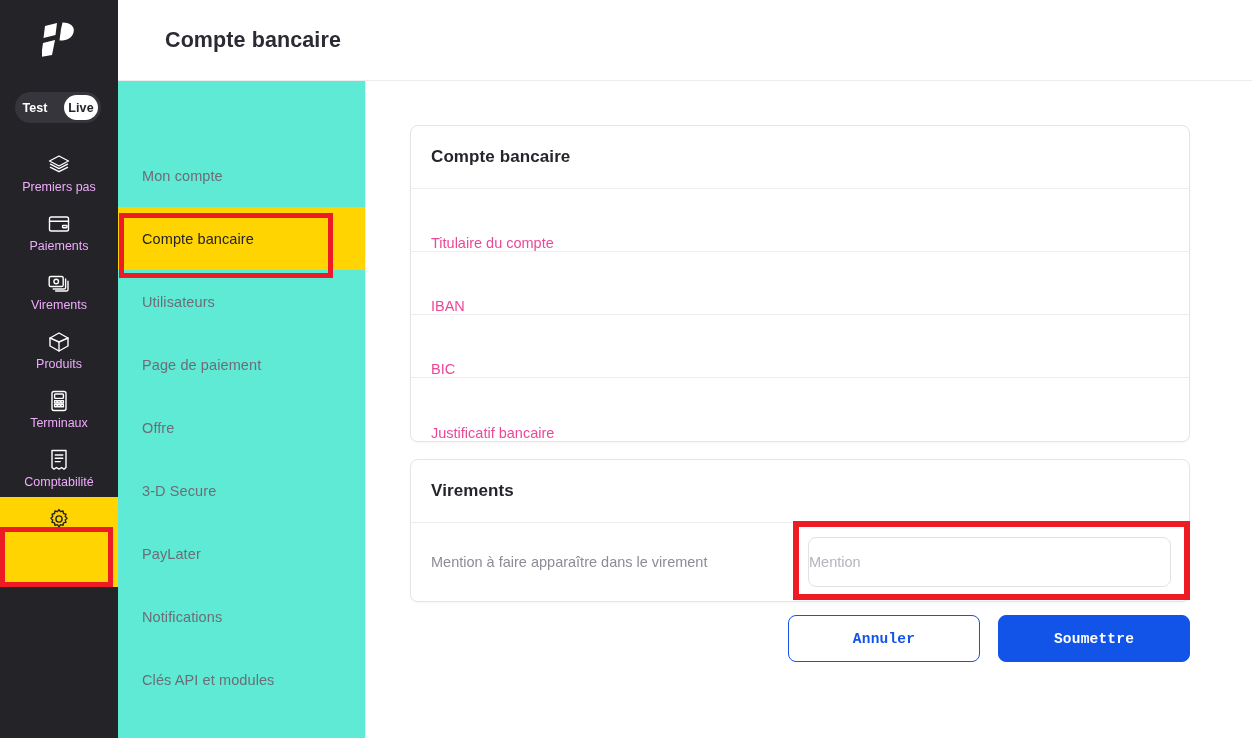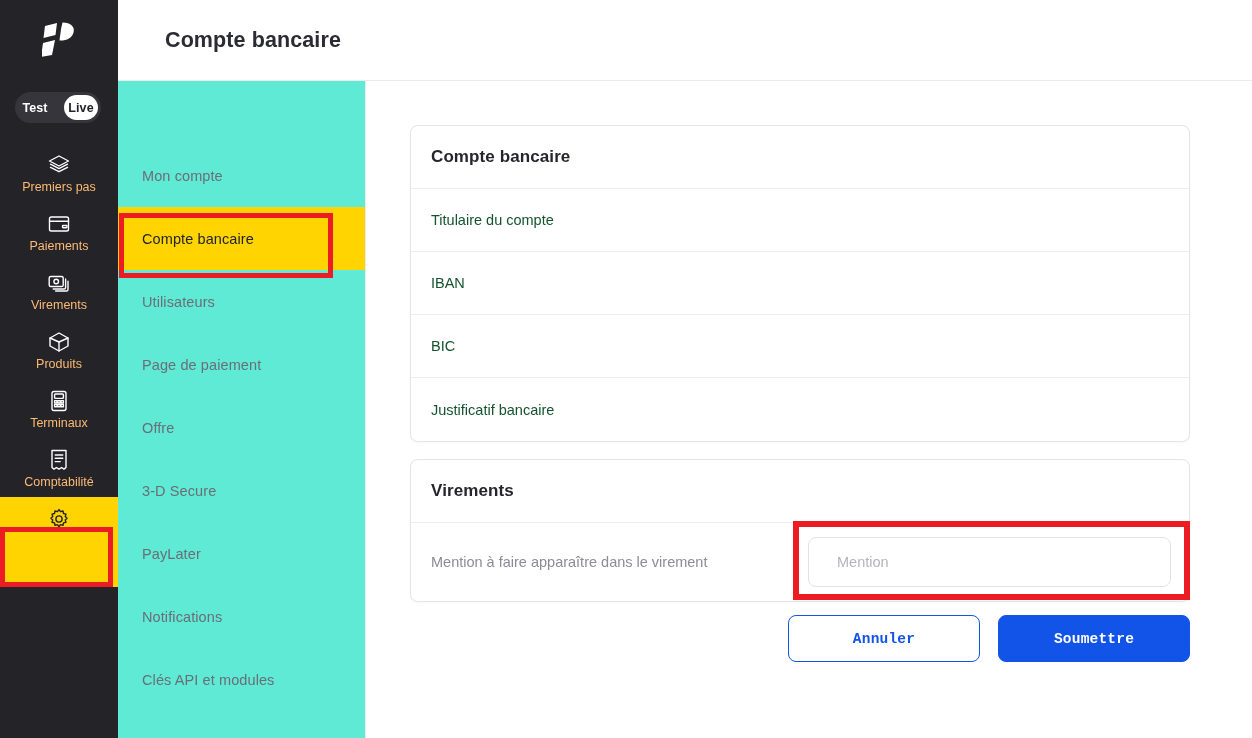--- a/index.html
+++ b/index.html
@@ -79,21 +79,21 @@
     gap: 3px;
     cursor: pointer;
   }
   .rail-item .ricon {
     width: 26px; height: 26px;
     display: flex; align-items: center; justify-content: center;
   }
   .rail-item .ricon svg { display: block; }
   .rail-item .rlabel {
     font-size: 12.5px;
-    color: #fdba74;
+    color: #f0abfc;
     line-height: 1;
     white-space: nowrap;
   }
 
   
   .rail-item.hl {
     background: #FFD400;
   }
   .rail-item.hl .rlabel { color: #232328; }
   .rail-item.hl .ricon svg { stroke: #232328; }
@@ -189,26 +189,26 @@
     padding-left: 20px;
     font-size: 17px;
     font-weight: 700;
     color: #25252d;
     border-bottom: 1px solid #ededf0;
     letter-spacing: 0.1px;
   }
   .card-row {
     height: 63px;
     display: flex;
-    align-items: center;
+    align-items: flex-end;
     padding-left: 20px;
     padding-right: 20px;
     border-bottom: 1px solid #ededf0;
     font-size: 14.5px;
-    color: #14532d;
+    color: #ec4899;
   }
   .card-row:last-child { border-bottom: none; }
   .row-label { flex: 0 0 auto; }
 
   #card-bank { left: 44px; top: 44px; width: 780px; }
   #card-transfers { left: 44px; top: 378px; width: 780px; }
 
   .row-transfer {
     height: 78px;
     display: flex;
@@ -225,21 +225,21 @@
     left: 397px;
     top: 14px;
     width: 363px;
   }
   .mention-input {
     width: 363px;
     height: 50px;
     border: 1px solid #e2e2e6;
     border-radius: 8px;
     background: #ffffff;
-    padding: 0 28px;
+    padding: 0 0;
     font-family: "Liberation Sans", sans-serif;
     font-size: 14.5px;
     color: #25252d;
     outline: none;
   }
   .mention-input::placeholder { color: #b4b4bc; }
 
   .hl-box-mention {
     position: absolute;
     left: 793px; top: 521px;

